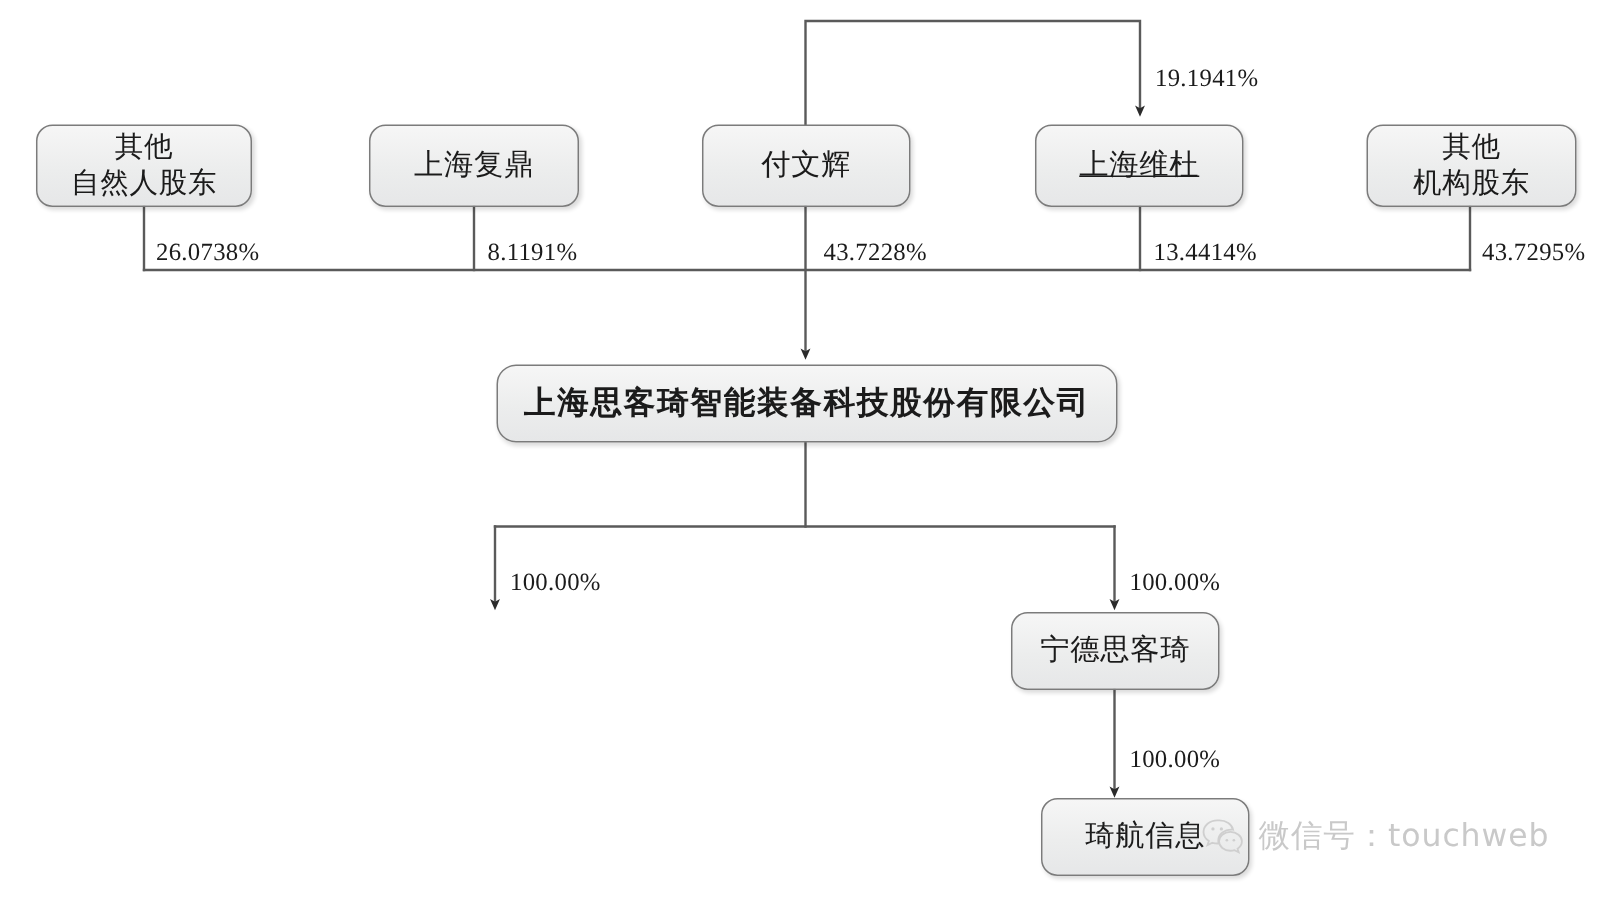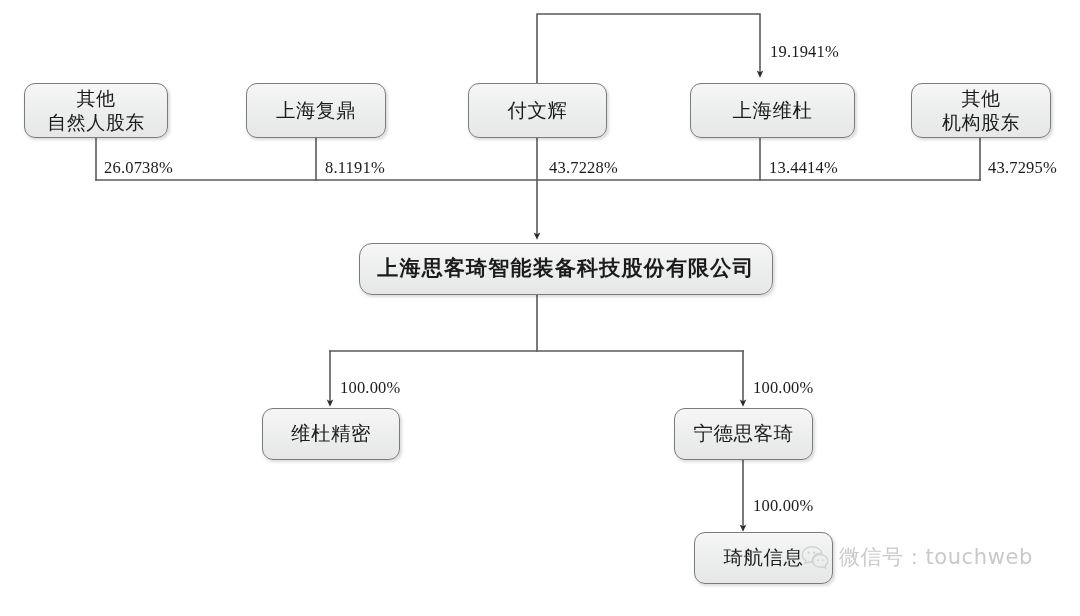--- a/index.html
+++ b/index.html
@@ -118,28 +118,27 @@
     </g>
   </svg>
 
   <div class="node two-line" style="left:24px; top:83px; width:144px; height:55px;">其他
 自然人股东</div>
 
   <div class="node" style="left:246px; top:83px; width:140px; height:55px;">上海复鼎</div>
 
   <div class="node" style="left:468px; top:83px; width:139px; height:55px;">付文辉</div>
 
-  <div class="node" style="left:690px; top:83px; width:165px; height:55px;">上海维杜</div>
+  <div class="node" style="left:690px; top:83px; width:139px; height:55px;text-decoration:underline;">上海维杜</div>
 
   <div class="node two-line" style="left:911px; top:83px; width:140px; height:55px;">其他
 机构股东</div>
 
-  <div class="node main-company" style="left:331px; top:243px; width:414px; height:52px;margin-left:28px;">上海思客琦智能装备科技股份有限公司</div>
+  <div class="node main-company" style="left:331px; top:243px; width:414px; height:52px;">上海思客琦智能装备科技股份有限公司</div>
 
-  <div class="node" style="left:262px; top:408px; width:138px; height:52px;">维杜精密</div>
 
   <div class="node" style="left:674px; top:408px; width:139px; height:52px;">宁德思客琦</div>
 
   <div class="node" style="left:674px; top:532px; width:139px; height:52px;margin-left:20px;">琦航信息</div>
 
   <div class="pct" style="left:770px; top:42px;">19.1941%</div>
 
   <div class="pct" style="left:104px; top:158px;">26.0738%</div>
 
   <div class="pct" style="left:325px; top:158px;">8.1191%</div>

